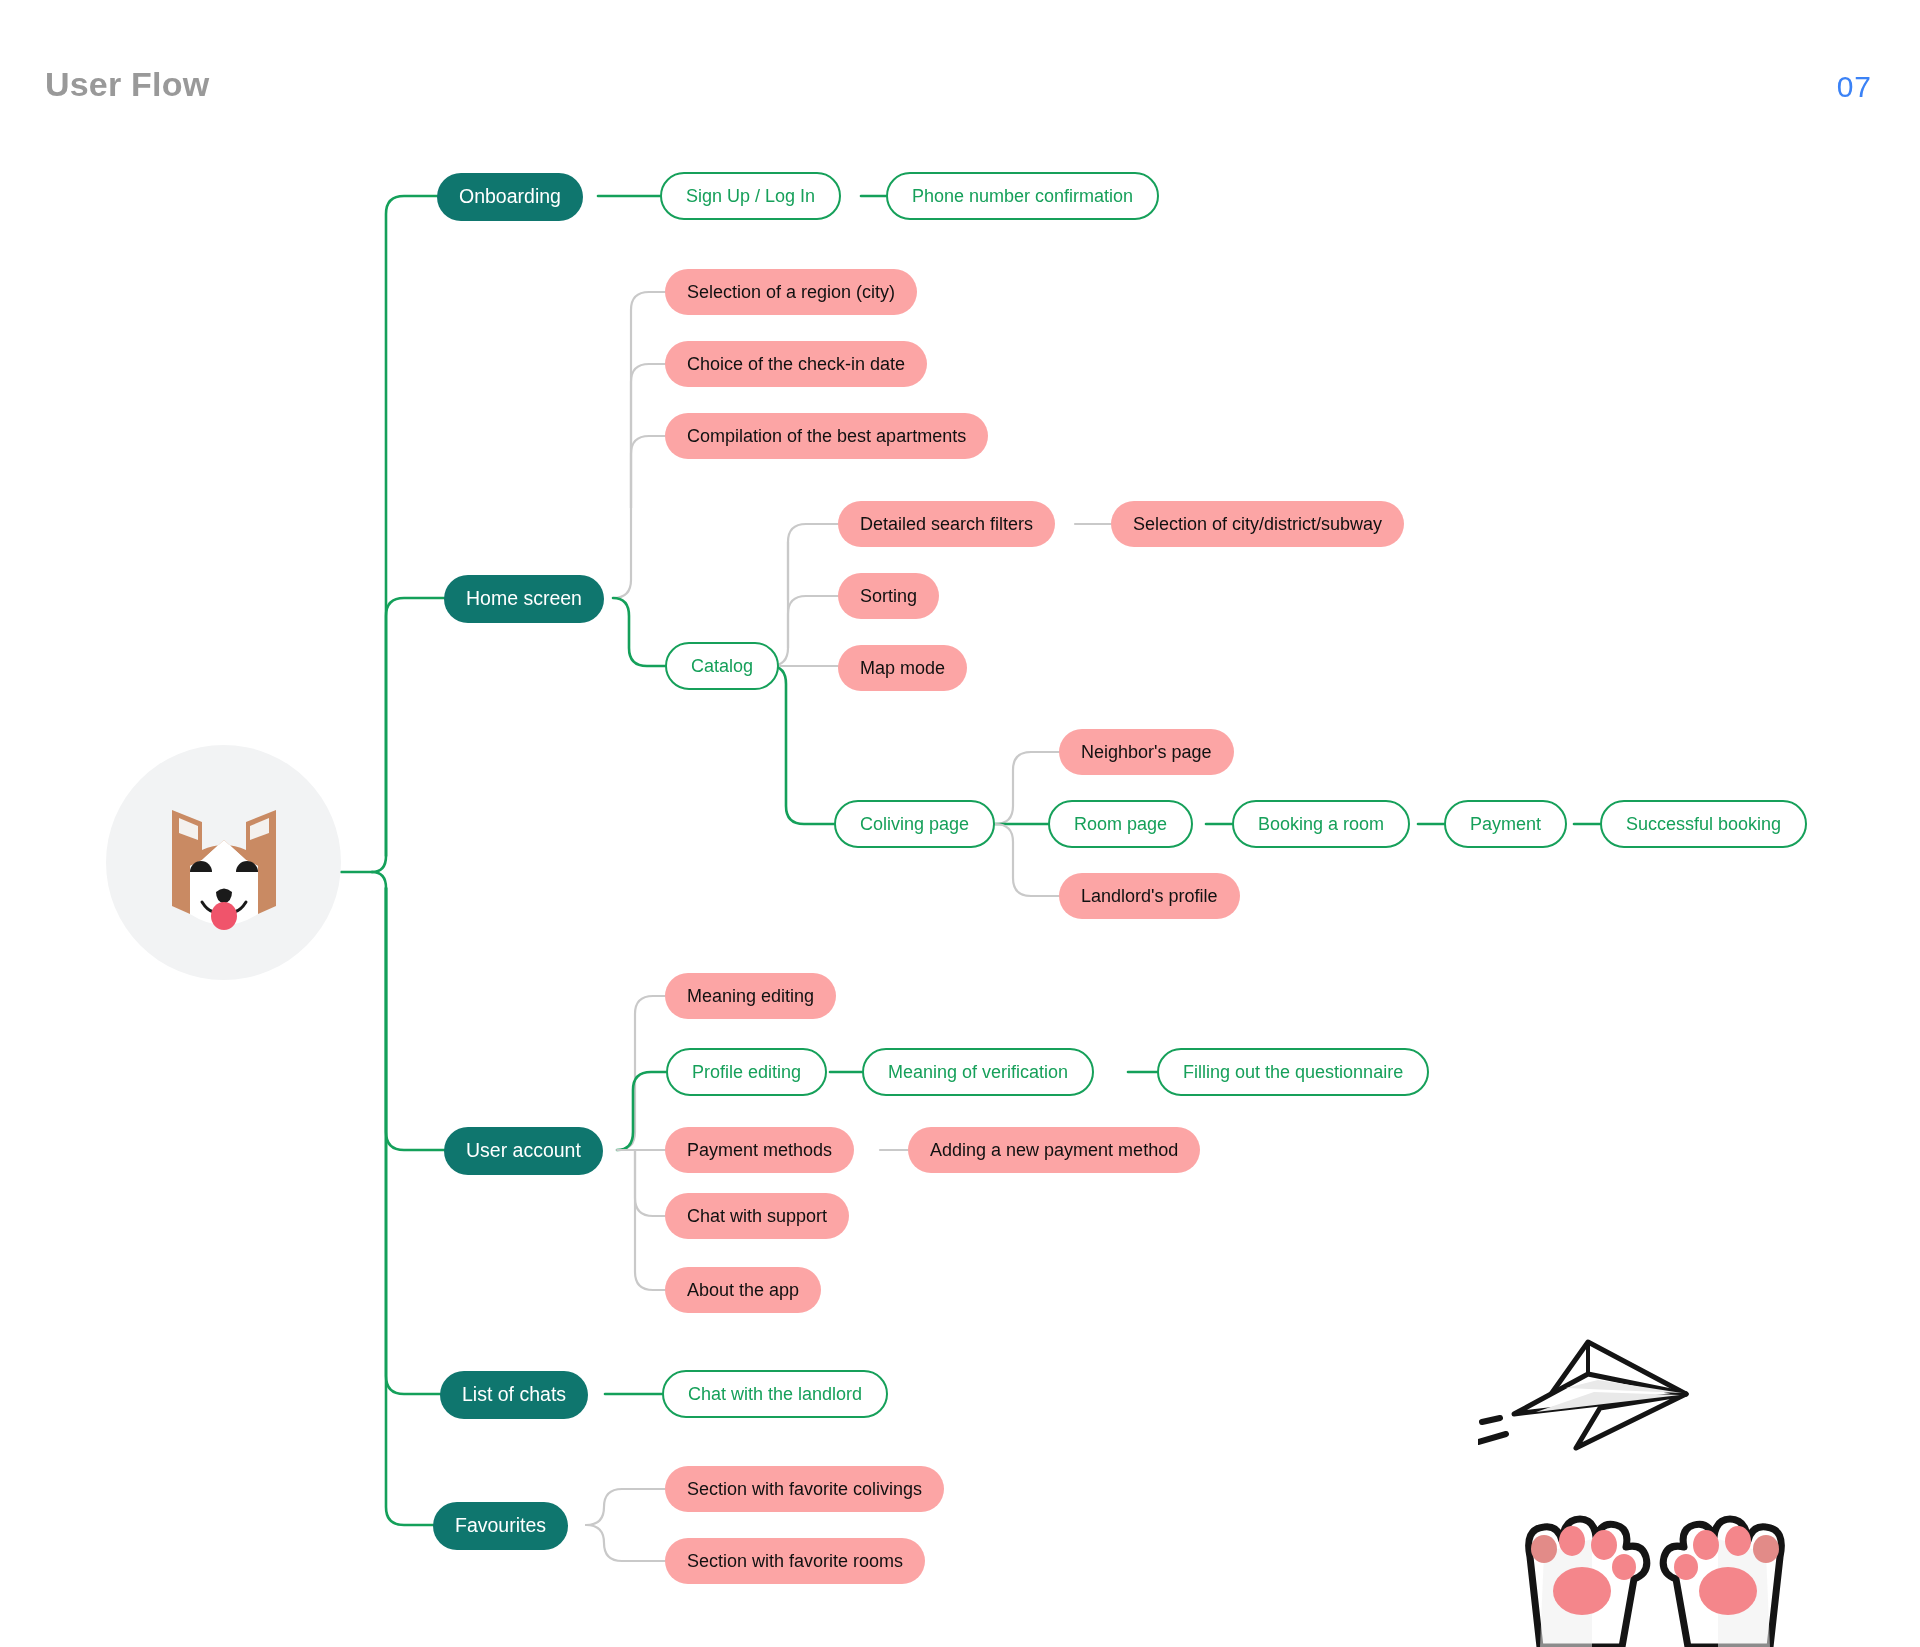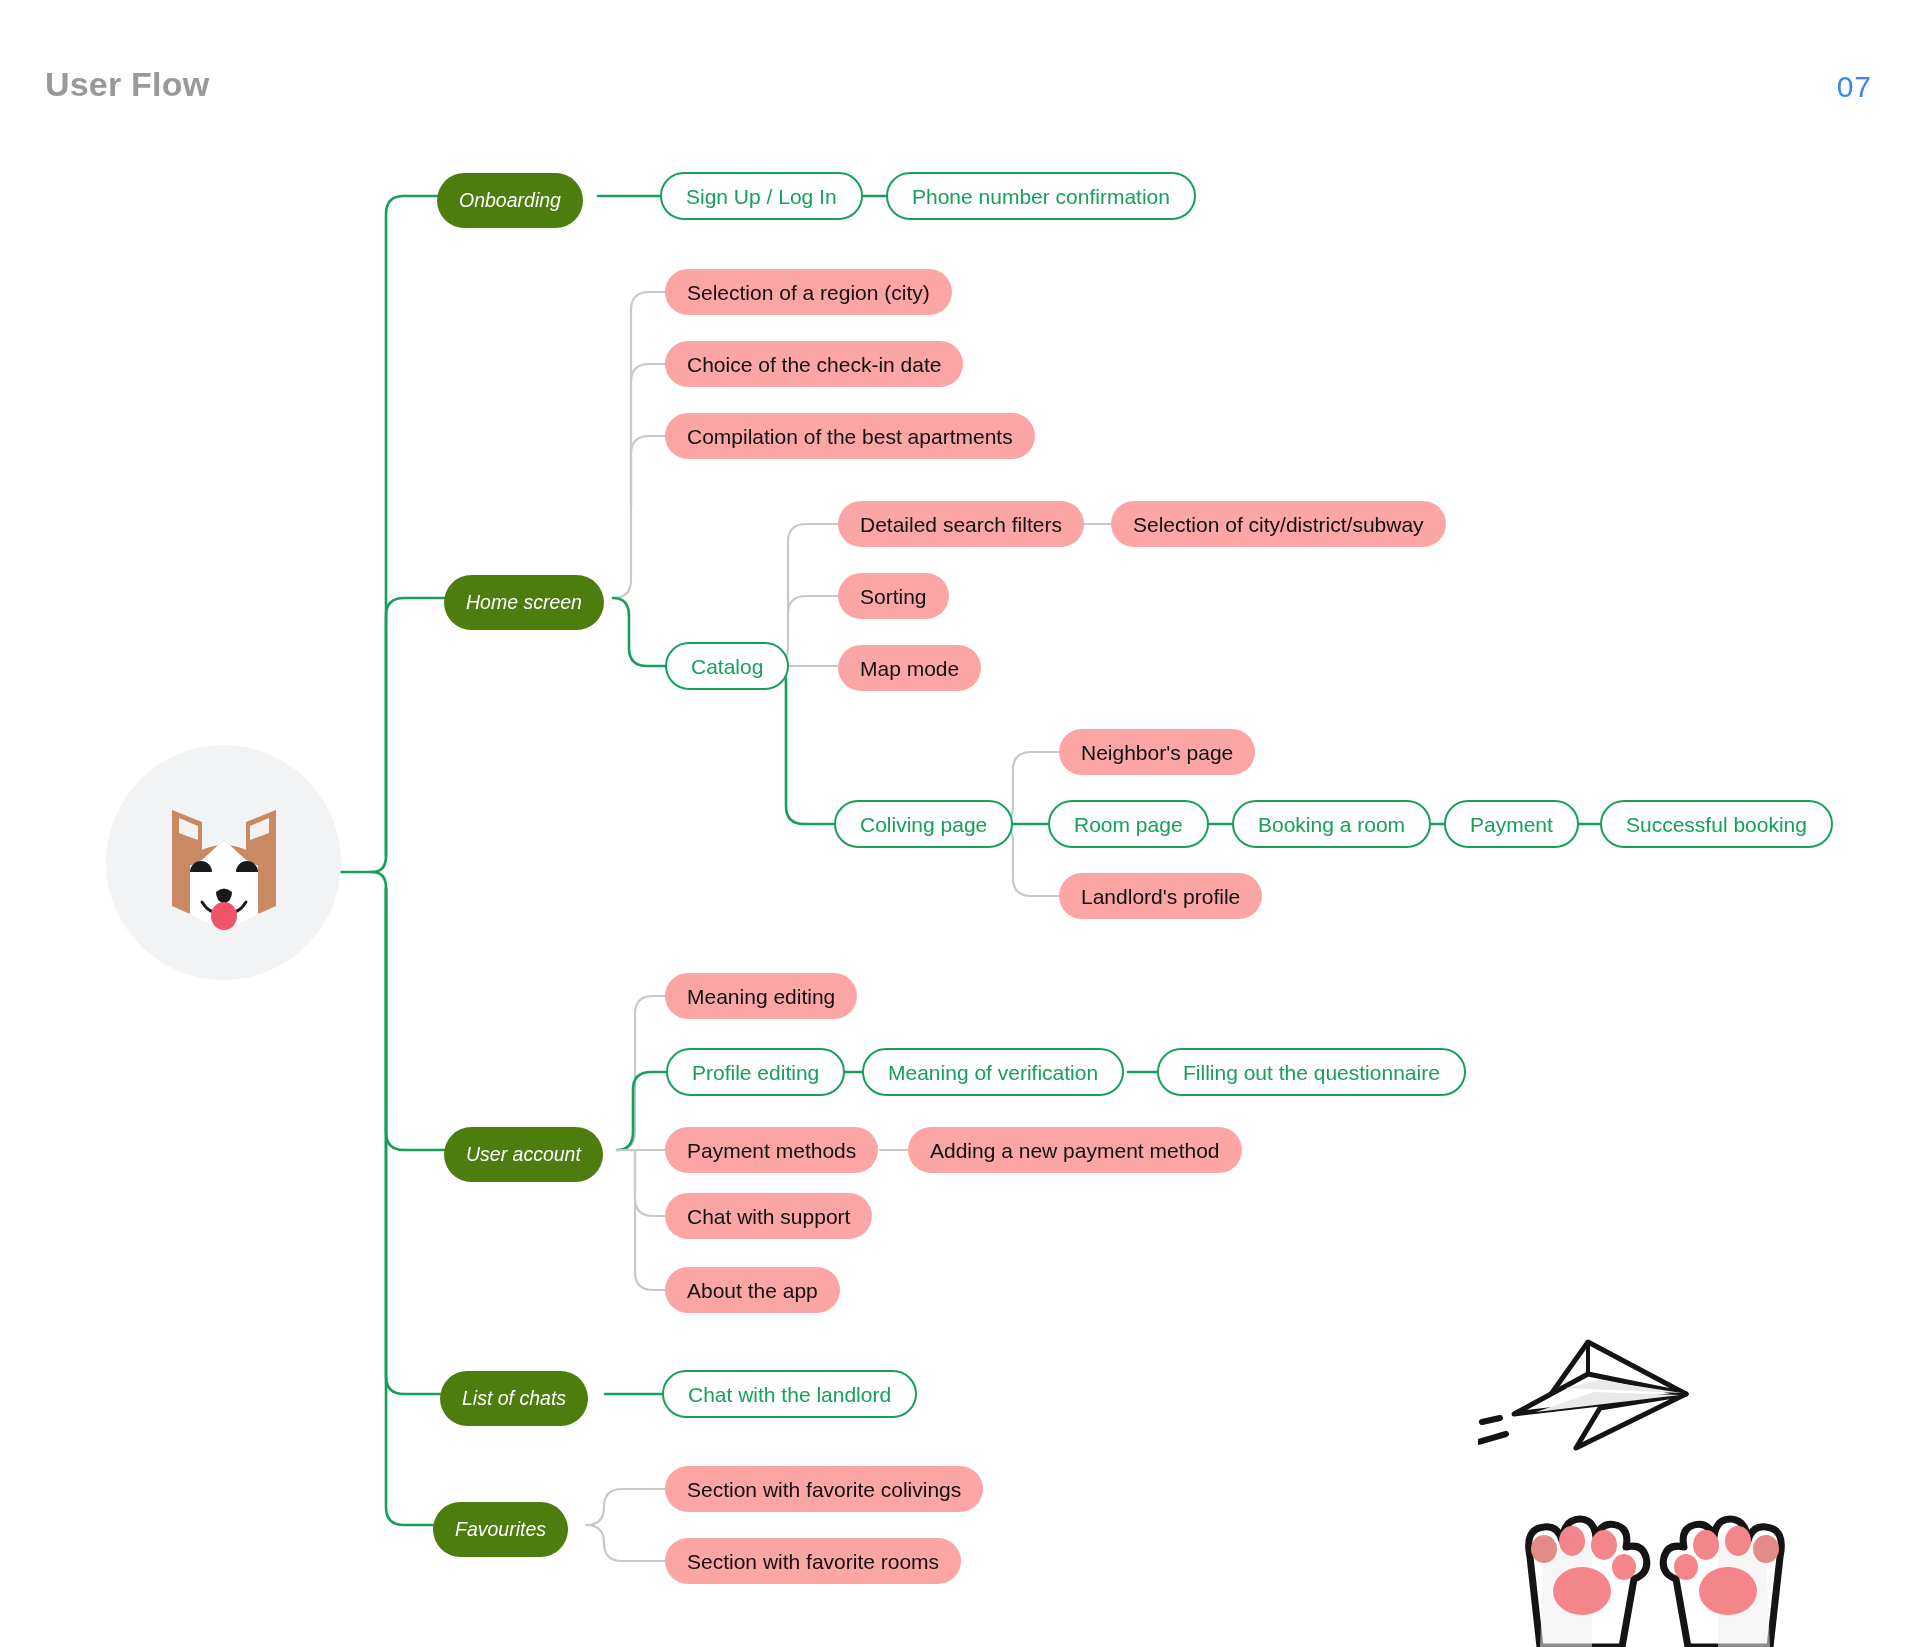--- a/index.html
+++ b/index.html
@@ -23,25 +23,25 @@
   
   #wires{position:absolute;left:0;top:0;width:1920px;height:1647px;pointer-events:none;}
   #wires path{fill:none;stroke-linecap:round;}
   .wire-green{stroke:#14a05a;stroke-width:2.6;}
   .wire-gray{stroke:#c9c9c9;stroke-width:2.2;}
 
   
   .node{
     position:absolute;display:flex;align-items:center;justify-content:center;
     box-sizing:border-box;white-space:nowrap;
-    font-size:21px;line-height:1;
+    font-size:18px;line-height:1;
   }
   .node.solid{
-    background:#4d7c0f;color:#ffffff;border-radius:999px;
-    padding:0 22px;height:55px;font-size:19.5px;font-style:italic;
+    background:#0f766e;color:#ffffff;border-radius:999px;
+    padding:0 22px;height:48px;font-size:19.5px;
   }
   .node.outline{
     background:#ffffff;color:#16a05a;border:2px solid #16a05a;
     border-radius:999px;padding:0 24px;height:48px;
   }
   .node.gray{
     background:#fca5a5;color:#111111;border-radius:999px;
     padding:0 22px;height:46px;
   }
 

